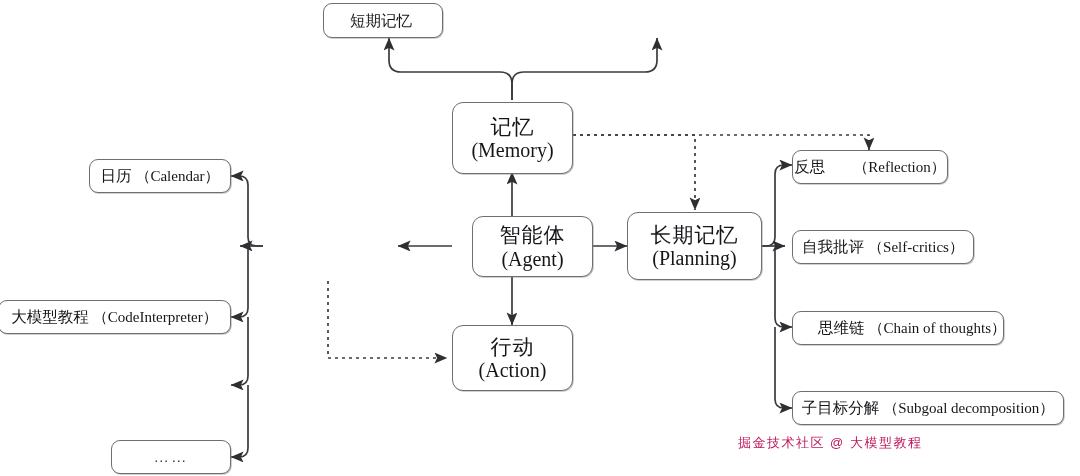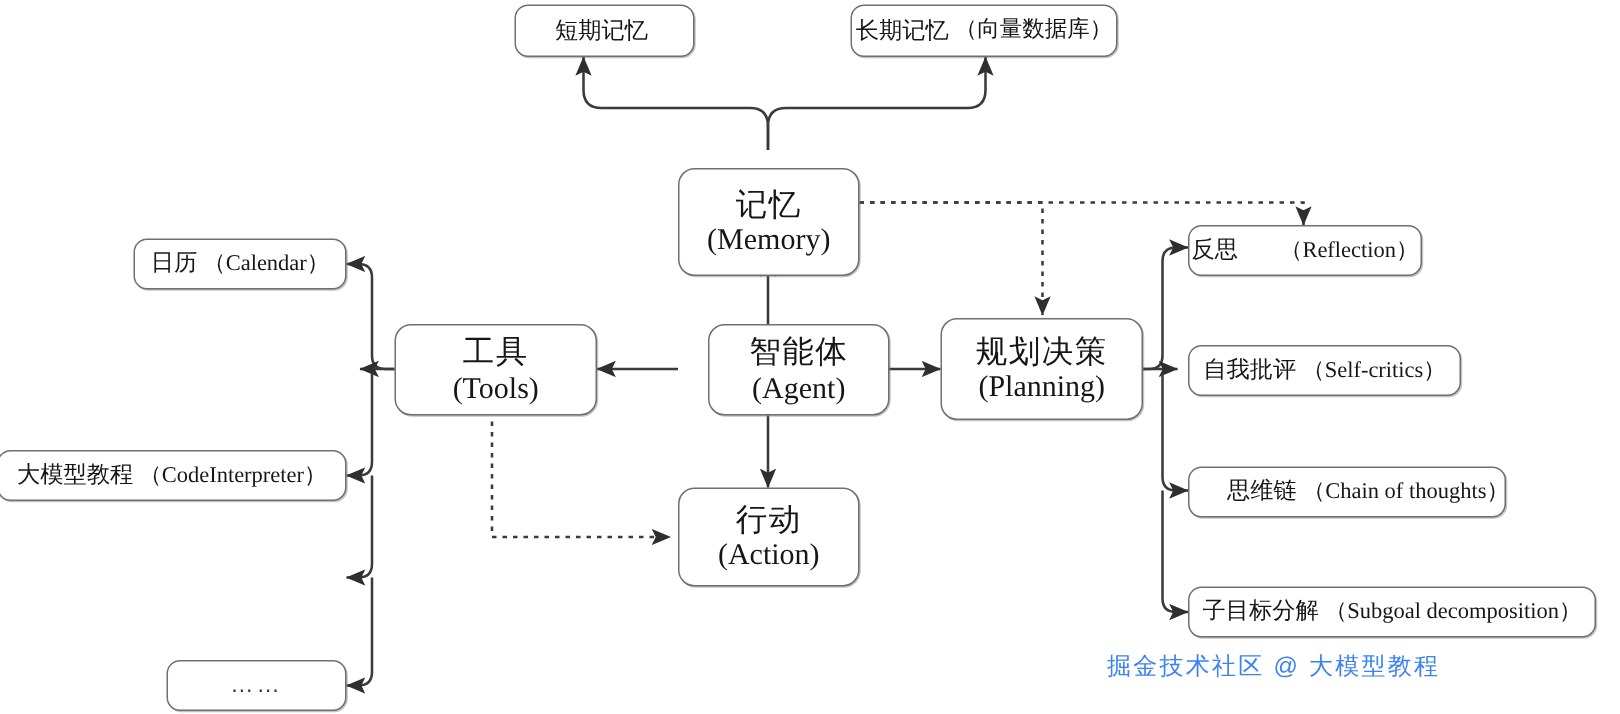--- a/index.html
+++ b/index.html
@@ -41,22 +41,22 @@
   .leaf .cn{font-size:15.5px;}
   .leaf .en{font-size:15px;margin-left:4px;}
 
   .mem-leaf .cn{font-size:15.5px;}
   .mem-leaf .en{font-size:15px;}
 
   .dots{font-size:14px;color:#3a3a40;letter-spacing:2px;}
 
   .watermark{
     position:absolute;
-    color:#3b82f6;
-    font-size:16px;
+    color:#be185d;
+    font-size:13px;
     letter-spacing:1.5px;
     font-family:"Liberation Sans", sans-serif;
     white-space:nowrap;
     user-select:none;
   }
 </style>
 </head>
 <body>
 
 <div id="canvas">
@@ -96,47 +96,39 @@
     <g fill="none" stroke="#3a3a40" stroke-width="1.7" stroke-dasharray="3,4" marker-end="url(#ah)">
 
       <path d="M573,135 L695,135 L695,210"></path>
 
       <path d="M573,135 L869,135 L869,150"></path>
 
       <path d="M328,281 L328,358 L447,358"></path>
     </g>
   </svg>
 
-  <div class="node leaf mem-leaf" style="left:343px;top:3px;width:120px;height:35px;">
+  <div class="node leaf mem-leaf" style="left:323px;top:3px;width:120px;height:35px;">
     <span class="cn">短期记忆</span>
       <span class="en"></span>
   </div>
 
-  <div class="node leaf mem-leaf" style="left:567px;top:3px;width:178px;height:35px;">
-    <span class="cn">长期记忆</span>
-      <span class="en">（向量数据库）</span>
-  </div>
 
-  <div class="node core" style="left:452px;top:112px;width:121px;height:72px;">
+  <div class="node core" style="left:452px;top:102px;width:121px;height:72px;">
     <span class="cn">记忆</span>
     <span class="en">(Memory)</span>
   </div>
 
   <div class="node core" style="left:472px;top:216px;width:121px;height:61px;">
     <span class="cn">智能体</span>
     <span class="en">(Agent)</span>
   </div>
 
-  <div class="node core" style="left:263px;top:216px;width:135px;height:61px;">
-    <span class="cn">工具</span>
-    <span class="en">(Tools)</span>
-  </div>
 
   <div class="node core" style="left:627px;top:212px;width:135px;height:68px;">
-    <span class="cn">规划决策</span>
+    <span class="cn">长期记忆</span>
     <span class="en">(Planning)</span>
   </div>
 
   <div class="node core" style="left:452px;top:325px;width:121px;height:66px;">
     <span class="cn">行动</span>
     <span class="en">(Action)</span>
   </div>
 
   <div class="node leaf" style="left:89px;top:159px;width:142px;height:34px;">
     <span class="cn">日历</span>

